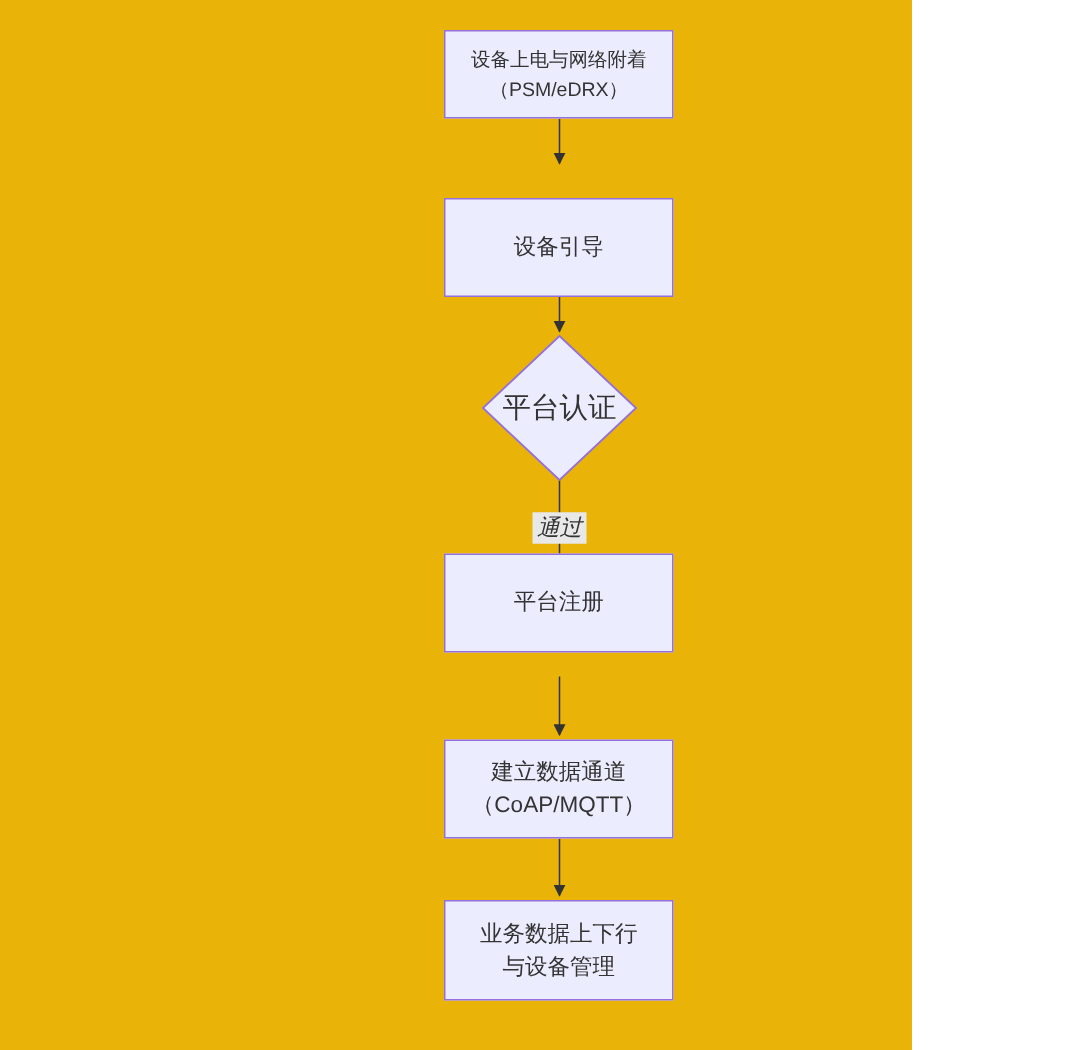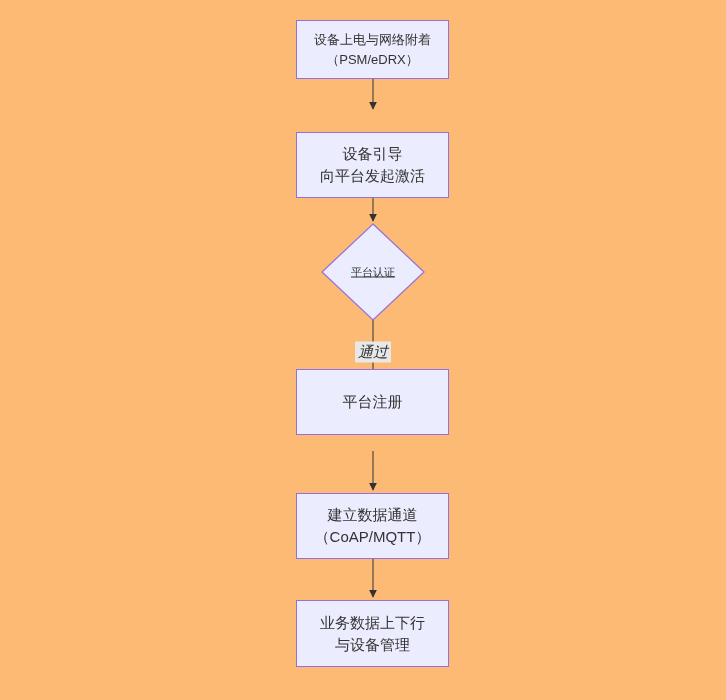--- a/index.html
+++ b/index.html
@@ -2,23 +2,23 @@
 <html><head>
 <meta charset="utf-8">
 <style>
   html, body {
     margin: 0;
     padding: 0;
     background: #ffffff;
   }
   #canvas {
     position: relative;
-    width: 726px;
+    width: 608px;
     height: 700px;
-    background: #fdba74;
+    background: #eab308;
     overflow: hidden;
     font-family: "Liberation Sans", "DejaVu Sans", sans-serif;
     color: #333333;
   }
   #connector-layer {
     position: absolute;
     top: 0;
     left: 0;
     width: 726px;
     height: 700px;
@@ -41,24 +41,23 @@
   }
   .node-rect.small-font {
     font-size: 13px;
     line-height: 20px;
   }
   .diamond-label {
     position: absolute;
     left: 373px;
     top: 272px;
     transform: translate(-50%, -50%);
-    font-size: 11px;
+    font-size: 19px;
     color: #333333;
     white-space: nowrap;
-    text-decoration: underline;
   }
   .edge-label {
     position: absolute;
     left: 373px;
     top: 352px;
     transform: translate(-50%, -50%);
     background: #e8e8e8;
     padding: 1px 3px;
     font-size: 15px;
     color: #333333;
@@ -88,21 +87,20 @@
     <polygon points="373,224 424,272 373,320 322,272" fill="#ECECFF" stroke="#9370DB" stroke-width="1.2"></polygon>
   </svg>
 
   <div class="node-rect small-font" style="top:20px; height:59px;">
     <span class="node-line">设备上电与网络附着</span>
     <span class="node-line">（PSM/eDRX）</span>
   </div>
 
   <div class="node-rect" style="top:112px; height:66px;margin-top:20px;">
     <span class="node-line">设备引导</span>
-    <span class="node-line">向平台发起激活</span>
   </div>
 
   <div class="diamond-label">平台认证</div>
 
   <div class="edge-label">通过</div>
 
   <div class="node-rect" style="top:369px; height:66px;">
     <span class="node-line">平台注册</span>
   </div>
 

